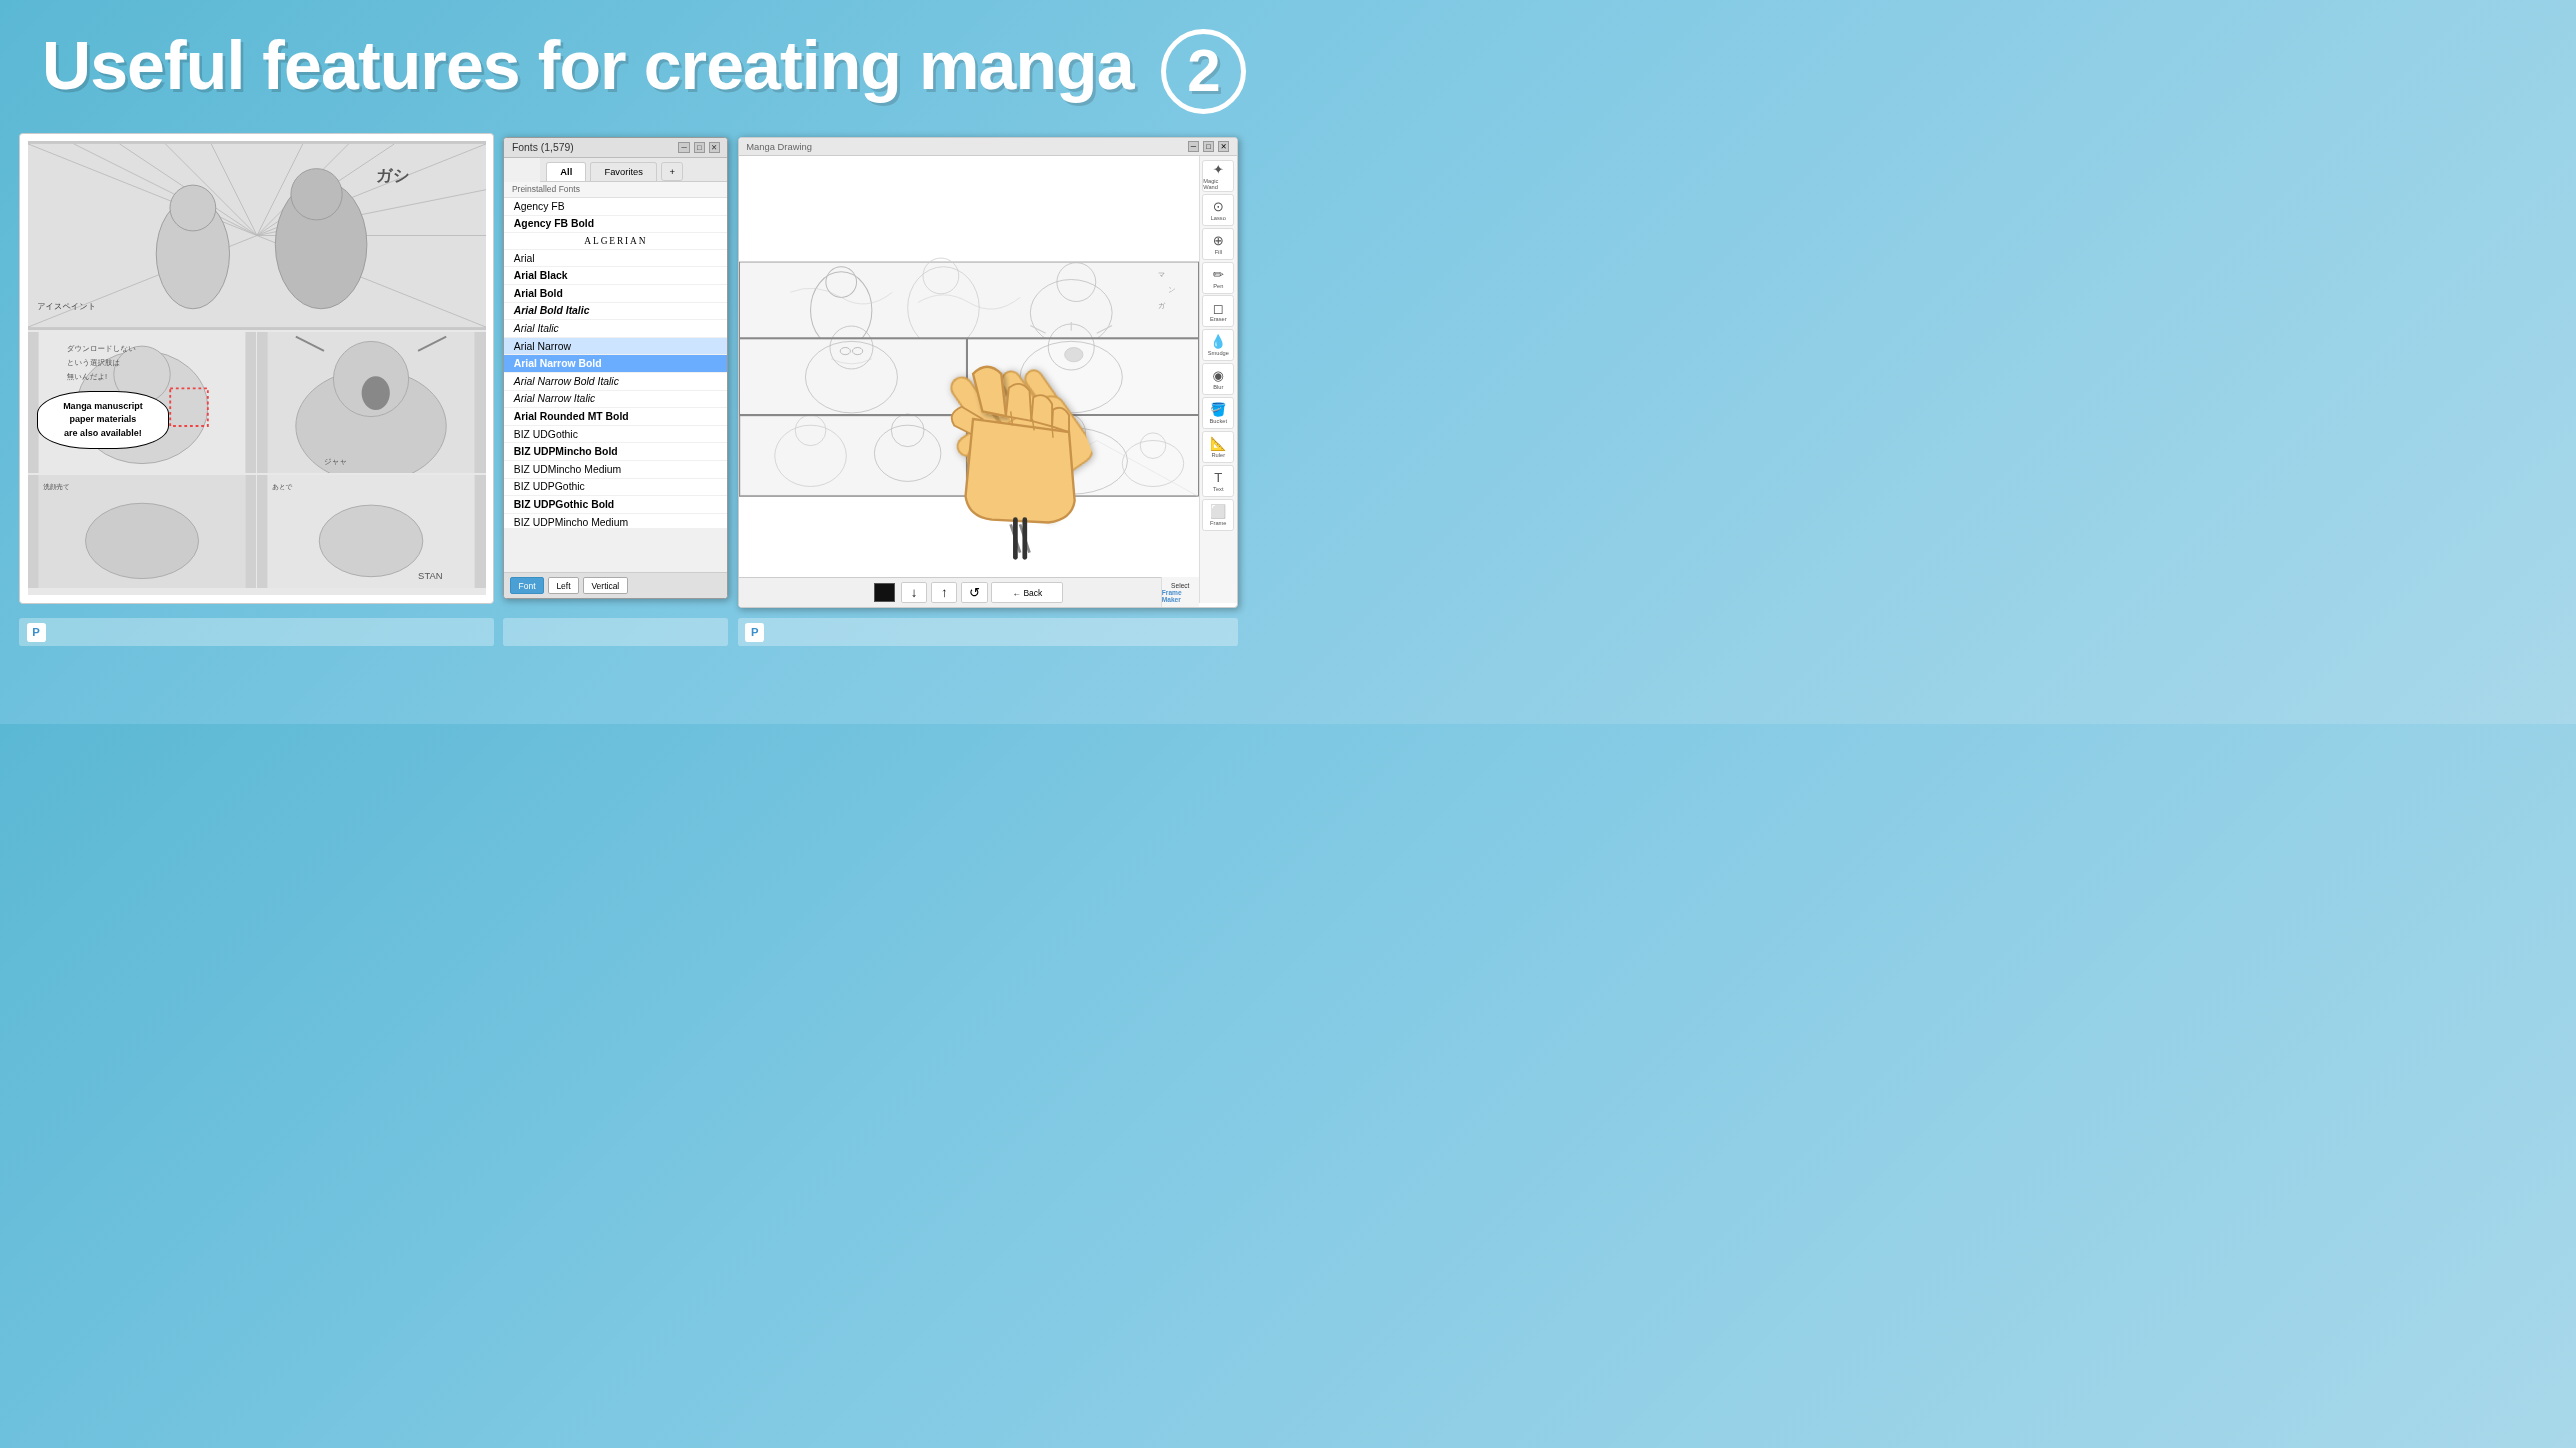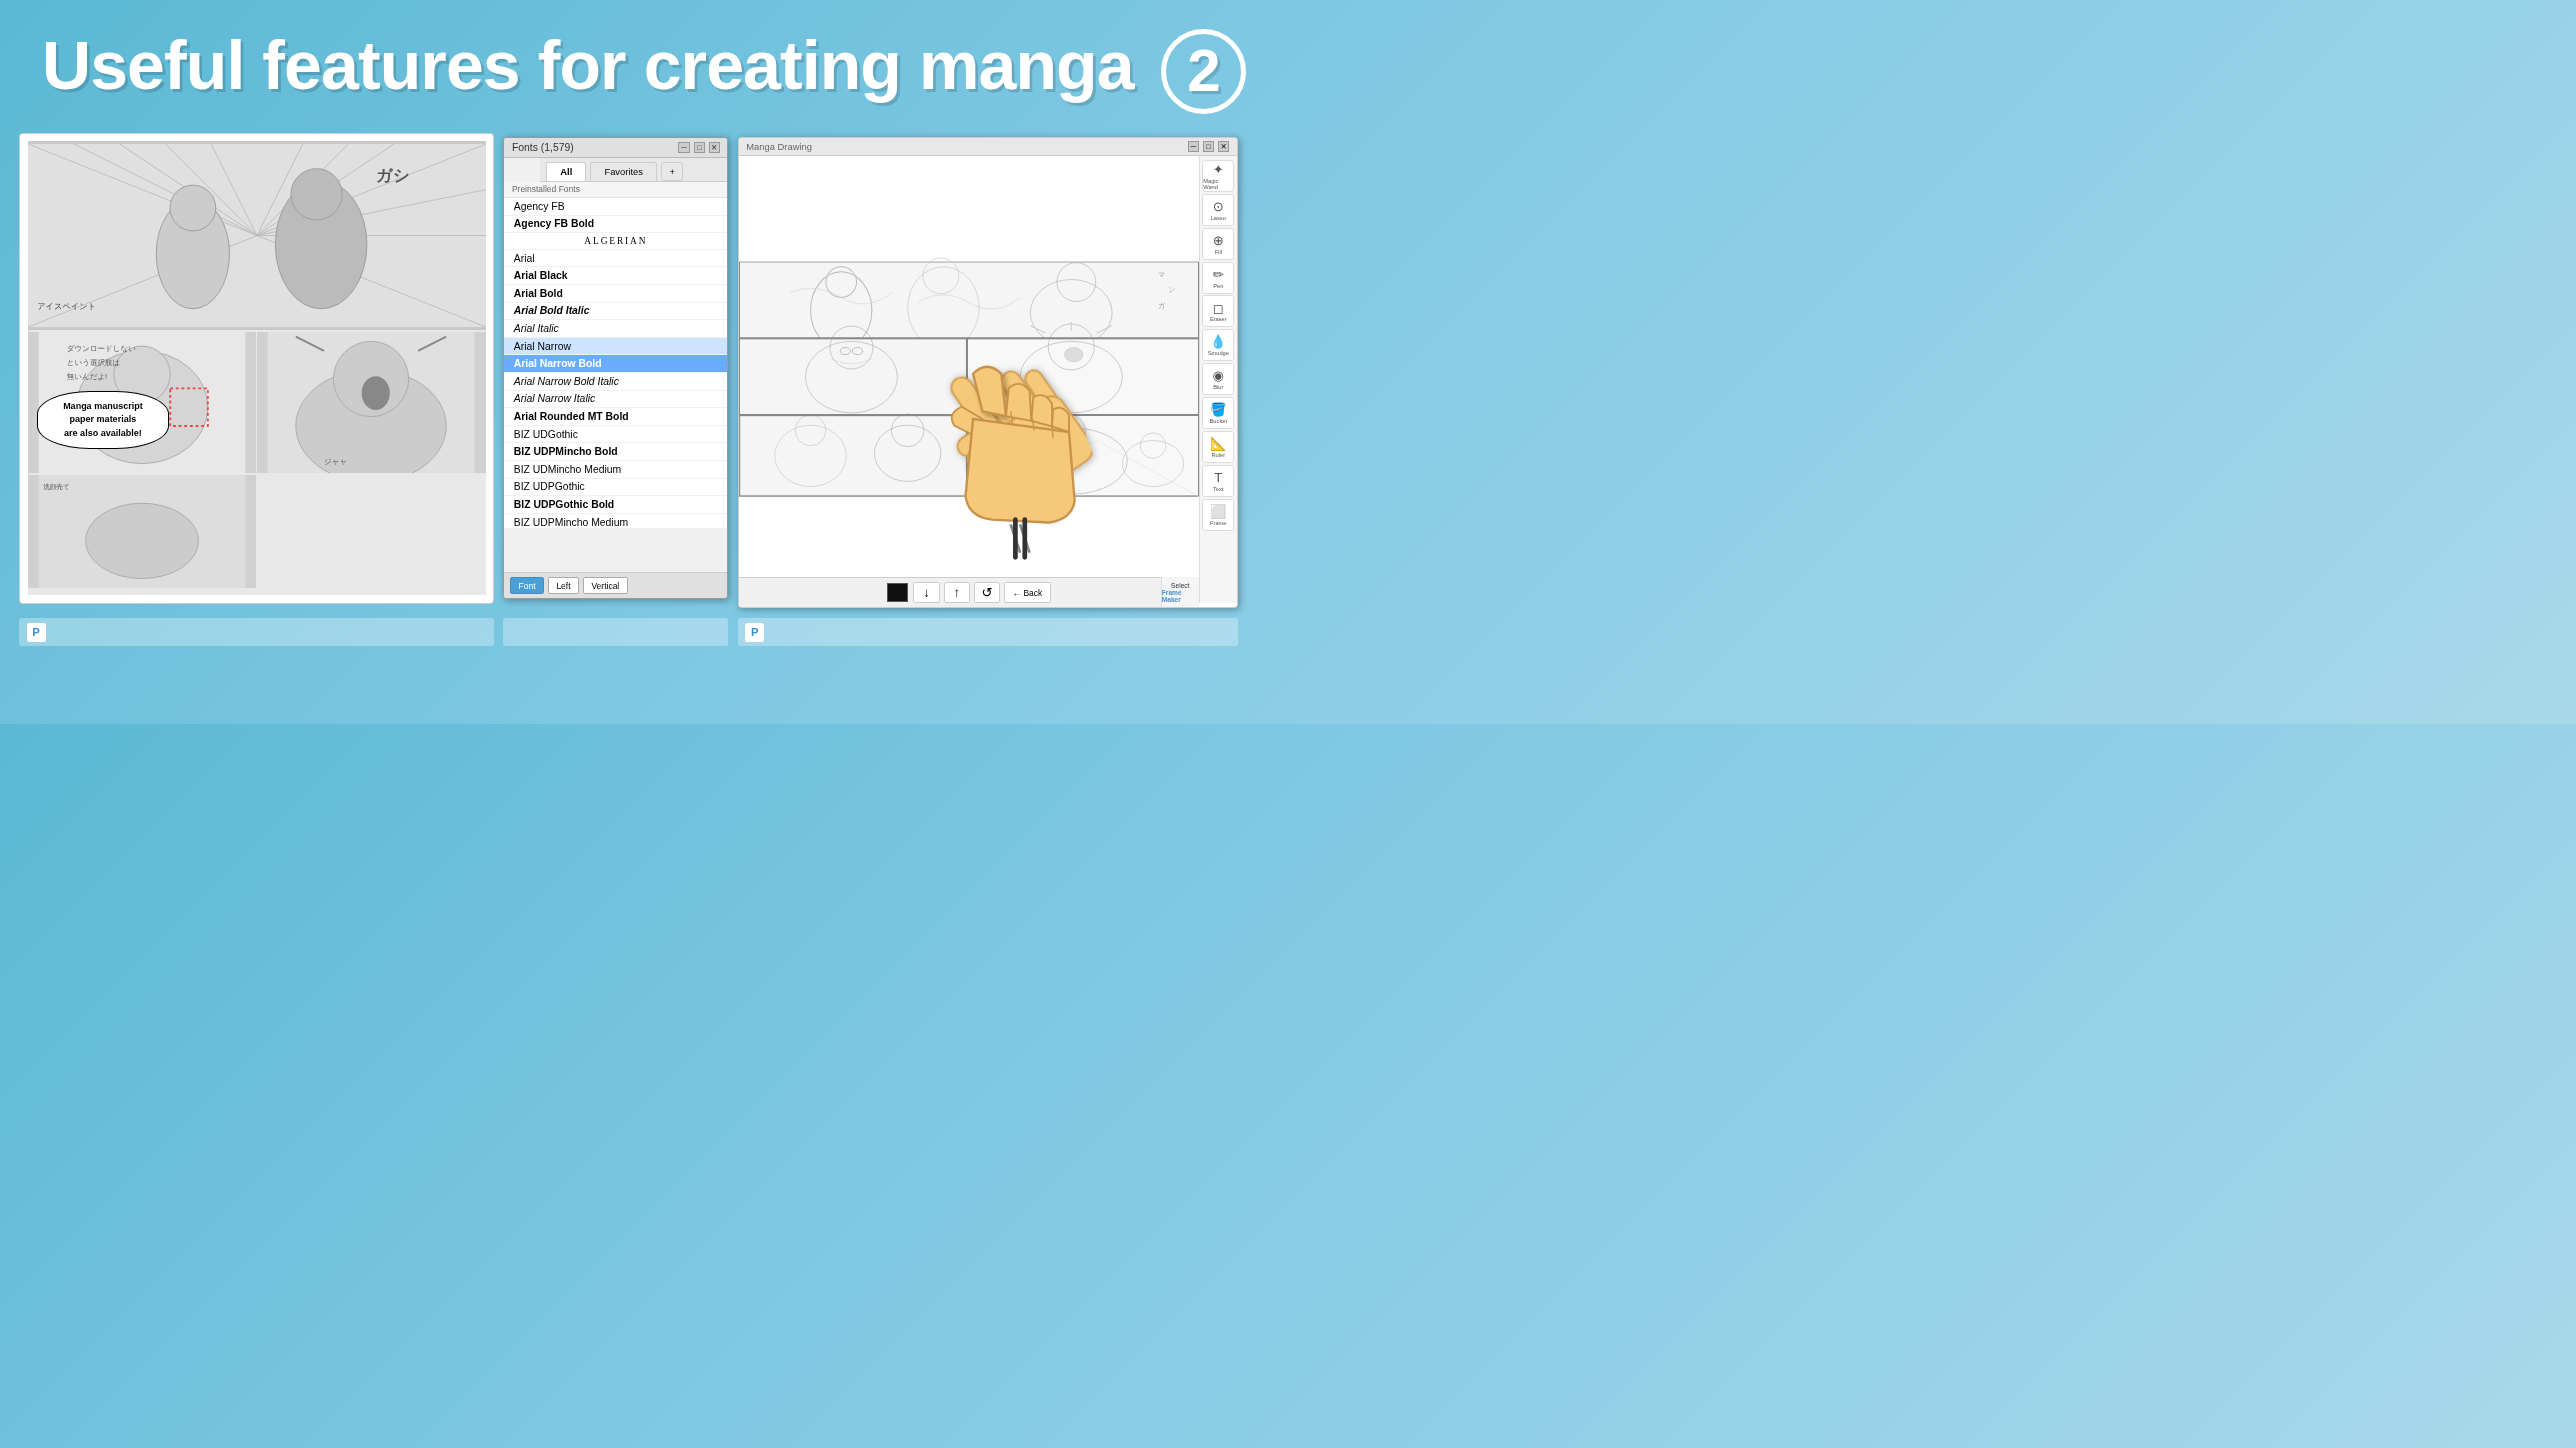--- a/index.html
+++ b/index.html
@@ -420,20 +420,28 @@
       </div>
 
       <div class="manga-cell" style="height:113px;">
         <svg width="100%" height="100%" viewBox="0 0 220 120">
           <rect width="220" height="120" fill="#ddd"></rect>
           <text x="5" y="15" font-size="7" fill="#444">洗顔売て</text>
           <ellipse cx="110" cy="70" rx="60" ry="40" fill="#ccc" stroke="#aaa"></ellipse>
         </svg>
       </div>
 
+      <div class="manga-cell" style="height:113px;">
+        <svg width="100%" height="100%" viewBox="0 0 220 120">
+          <rect width="220" height="120" fill="#e5e5e5"></rect>
+          <text x="5" y="15" font-size="7" fill="#444">あとで</text>
+          <ellipse cx="110" cy="70" rx="55" ry="38" fill="#d0d0d0" stroke="#aaa"></ellipse>
+          <text x="160" y="110" font-size="10" fill="#555">STAN</text>
+        </svg>
+      </div>
     </div>
   </div>
 
   <div class="middle-panel">
 
     <div class="dialog-titlebar">
       <span>Fonts (1,579)</span>
       <div class="titlebar-controls">
         <div class="titlebar-btn">─</div>
         <div class="titlebar-btn">□</div>
@@ -670,21 +678,21 @@
       </div>
     </div>
 
     <div style="position:absolute;bottom:0;left:0;right:38px;height:30px;background:#f0f0f0;border-top:0.9px solid #ccc;display:flex;align-items:center;justify-content:center;gap:5.7px;">
 
       <div style="width:21px;height:19px;background:#111;border:0.9px solid #555;"></div>
       <div style="display:flex;gap:3.8px;">
         <div style="width:26.4px;height:21px;background:white;border:0.9px solid #ccc;border-radius:1.9px;display:flex;align-items:center;justify-content:center;font-size:13.2px;">↓</div>
         <div style="width:26.4px;height:21px;background:white;border:0.9px solid #ccc;border-radius:1.9px;display:flex;align-items:center;justify-content:center;font-size:13.2px;">↑</div>
         <div style="width:26.4px;height:21px;background:white;border:0.9px solid #ccc;border-radius:1.9px;display:flex;align-items:center;justify-content:center;font-size:13.2px;">↺</div>
-        <div style="width:47px;height:21px;background:white;border:0.9px solid #ccc;border-radius:1.9px;display:flex;align-items:center;justify-content:center;font-size:8.5px;">← Back</div>
+        <div style="width:72px;height:21px;background:white;border:0.9px solid #ccc;border-radius:1.9px;display:flex;align-items:center;justify-content:center;font-size:8.5px;">← Back</div>
       </div>
 
       <div style="position:absolute;right:0;bottom:0;width:38px;height:30px;display:flex;flex-direction:column;align-items:center;justify-content:center;background:#f5f5f5;border-left:0.9px solid #ddd;">
         <div style="font-size:6.6px;color:#333;">Select</div>
         <div style="font-size:6.6px;color:#4a8fcc;font-weight:bold;">Frame Maker</div>
       </div>
     </div>
 
   </div>
 

